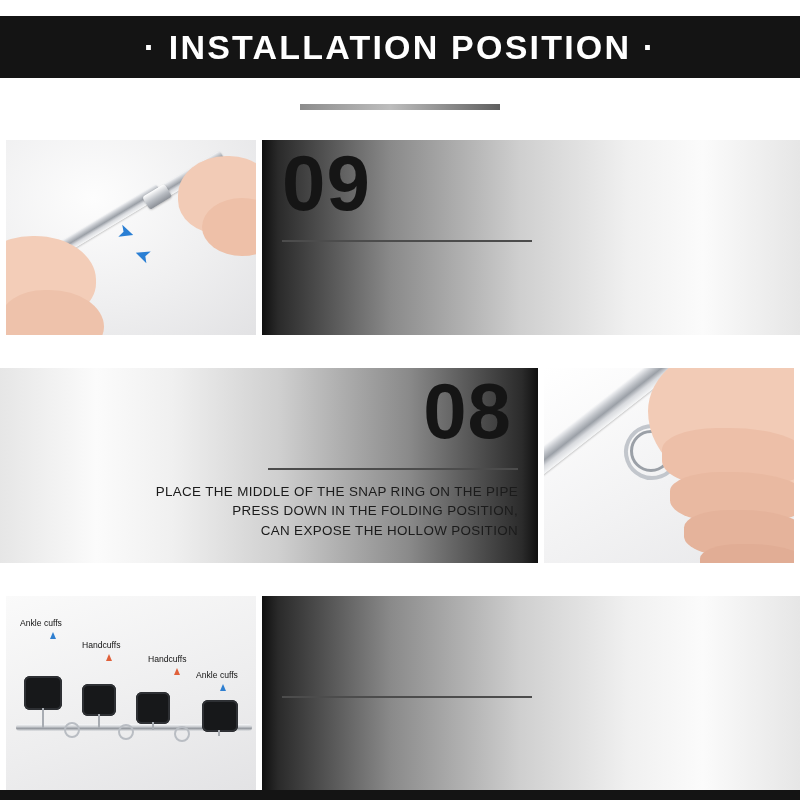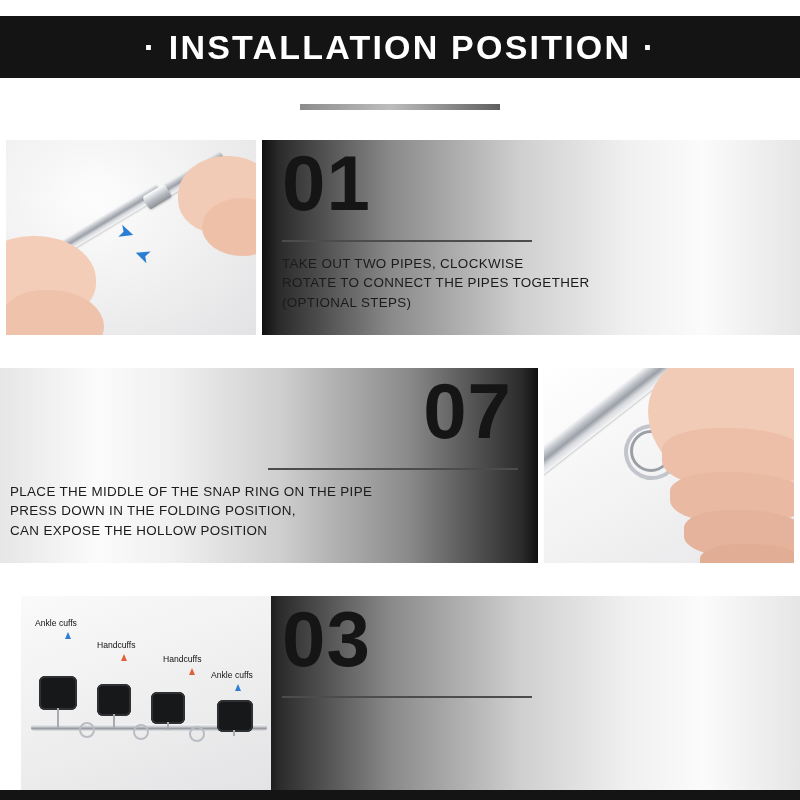--- a/index.html
+++ b/index.html
@@ -109,25 +109,25 @@
   #step-1 .step-num { left: 20px; }
   #step-1 .rule { left: 20px; top: 100px; width: 250px; }
   #step-1 .step-text { left: 20px; top: 114px; width: 480px; }
 
   
   #step-2 { left: 0; top: 368px; width: 800px; }
   #step-2 .step-photo { left: 544px; }
   #step-2 .step-panel { left: 0px; width: 538px; }
   #step-2 .step-num { right: 26px; }
   #step-2 .rule { right: 20px; top: 100px; width: 250px; }
-  #step-2 .step-text { right: 28px; top: 114px; width: 500px; }
+  #step-2 .step-text { right: 20px; top: 114px; width: 500px; text-align: right; }
 
   
   #step-3 { left: 0; top: 596px; width: 800px; }
-  #step-3 .step-photo { left: 21px; text-decoration: underline; }
+  #step-3 .step-photo { left: 6px; text-decoration: underline; }
   #step-3 .step-panel { left: 262px; width: 538px; }
   #step-3 .step-num { left: 20px; }
   #step-3 .rule { left: 20px; top: 100px; width: 250px; }
   #step-3 .step-text { left: 20px; top: 114px; width: 510px; }
 
   .bottom-bar {
     position: absolute;
     left: 0;
     top: 790px;
     width: 800px;
@@ -212,25 +212,22 @@
 <div class="page">
 
   <div class="header">
     <div class="header-title">· INSTALLATION POSITION ·</div>
   </div>
 
   <div class="top-divider"></div>
 
   <div class="step" id="step-1">
     <div class="step-panel panel-bg-ltr">
-      <div class="step-num">01</div>
+      <div class="step-num">09</div>
       <div class="rule"></div>
-      <div class="step-text">TAKE OUT TWO PIPES, CLOCKWISE
-ROTATE TO CONNECT THE PIPES TOGETHER
-(OPTIONAL STEPS)</div>
     </div>
 
     <div class="step-photo">
       <div class="photo-inner bg-soft-1">
 
         <div class="pipe" style="left:42px; top:110px; width:130px; height:13px; transform:rotate(-31deg); transform-origin:left center;"></div>
         <div class="pipe" style="left:150px; top:50px; width:78px; height:13px; transform:rotate(-31deg); transform-origin:left center;"></div>
         <div class="pipe" style="left:140px; top:56px; width:26px; height:15px; transform:rotate(-31deg); transform-origin:left center; background:linear-gradient(to bottom,#ffffff,#b8bcc2 55%,#8c9097);"></div>
 
         <div class="hand" style="left:-30px; top:96px; width:120px; height:86px; background:#f3cdb8; border-radius:48% 52% 46% 54%;"></div>
@@ -239,21 +236,21 @@
         <div class="hand" style="left:196px; top:58px; width:80px; height:58px; background:#eec0a8; border-radius:50%;"></div>
 
         <div class="arrow-blue" style="left:112px; top:82px; transform:rotate(18deg);">➤</div>
         <div class="arrow-blue" style="left:128px; top:106px; transform:rotate(200deg);">➤</div>
       </div>
     </div>
   </div>
 
   <div class="step" id="step-2">
     <div class="step-panel panel-bg-rtl">
-      <div class="step-num">07</div>
+      <div class="step-num">08</div>
       <div class="rule"></div>
       <div class="step-text">PLACE THE MIDDLE OF THE SNAP RING ON THE PIPE
 PRESS DOWN IN THE FOLDING POSITION,
 CAN EXPOSE THE HOLLOW POSITION</div>
     </div>
 
     <div class="step-photo">
       <div class="photo-inner bg-soft-2">
 
         <div class="pipe" style="left:-14px; top:92px; width:230px; height:22px; transform:rotate(-38deg); transform-origin:left center;"></div>
@@ -265,21 +262,20 @@
         <div class="hand" style="left:118px; top:60px; width:150px; height:60px; background:#edbfa8; border-radius:40% 60% 50% 50%;"></div>
         <div class="hand" style="left:126px; top:104px; width:140px; height:52px; background:#e9b9a1; border-radius:40% 60% 50% 50%;"></div>
         <div class="hand" style="left:140px; top:142px; width:126px; height:48px; background:#e5b39b; border-radius:40% 60% 50% 50%;"></div>
         <div class="hand" style="left:156px; top:176px; width:110px; height:40px; background:#e1ad95; border-radius:40% 60% 50% 50%;"></div>
       </div>
     </div>
   </div>
 
   <div class="step" id="step-3">
     <div class="step-panel panel-bg-ltr">
-      <div class="step-num">03</div>
       <div class="rule"></div>
     </div>
 
     <div class="step-photo">
       <div class="photo-inner bg-soft-3">
 
         <div class="label3" style="left:14px; top:22px;">Ankle cuffs</div>
         <div class="pin pin-blue" style="left:44px; top:36px;"></div>
 
         <div class="label3" style="left:76px; top:44px;">Handcuffs</div>

